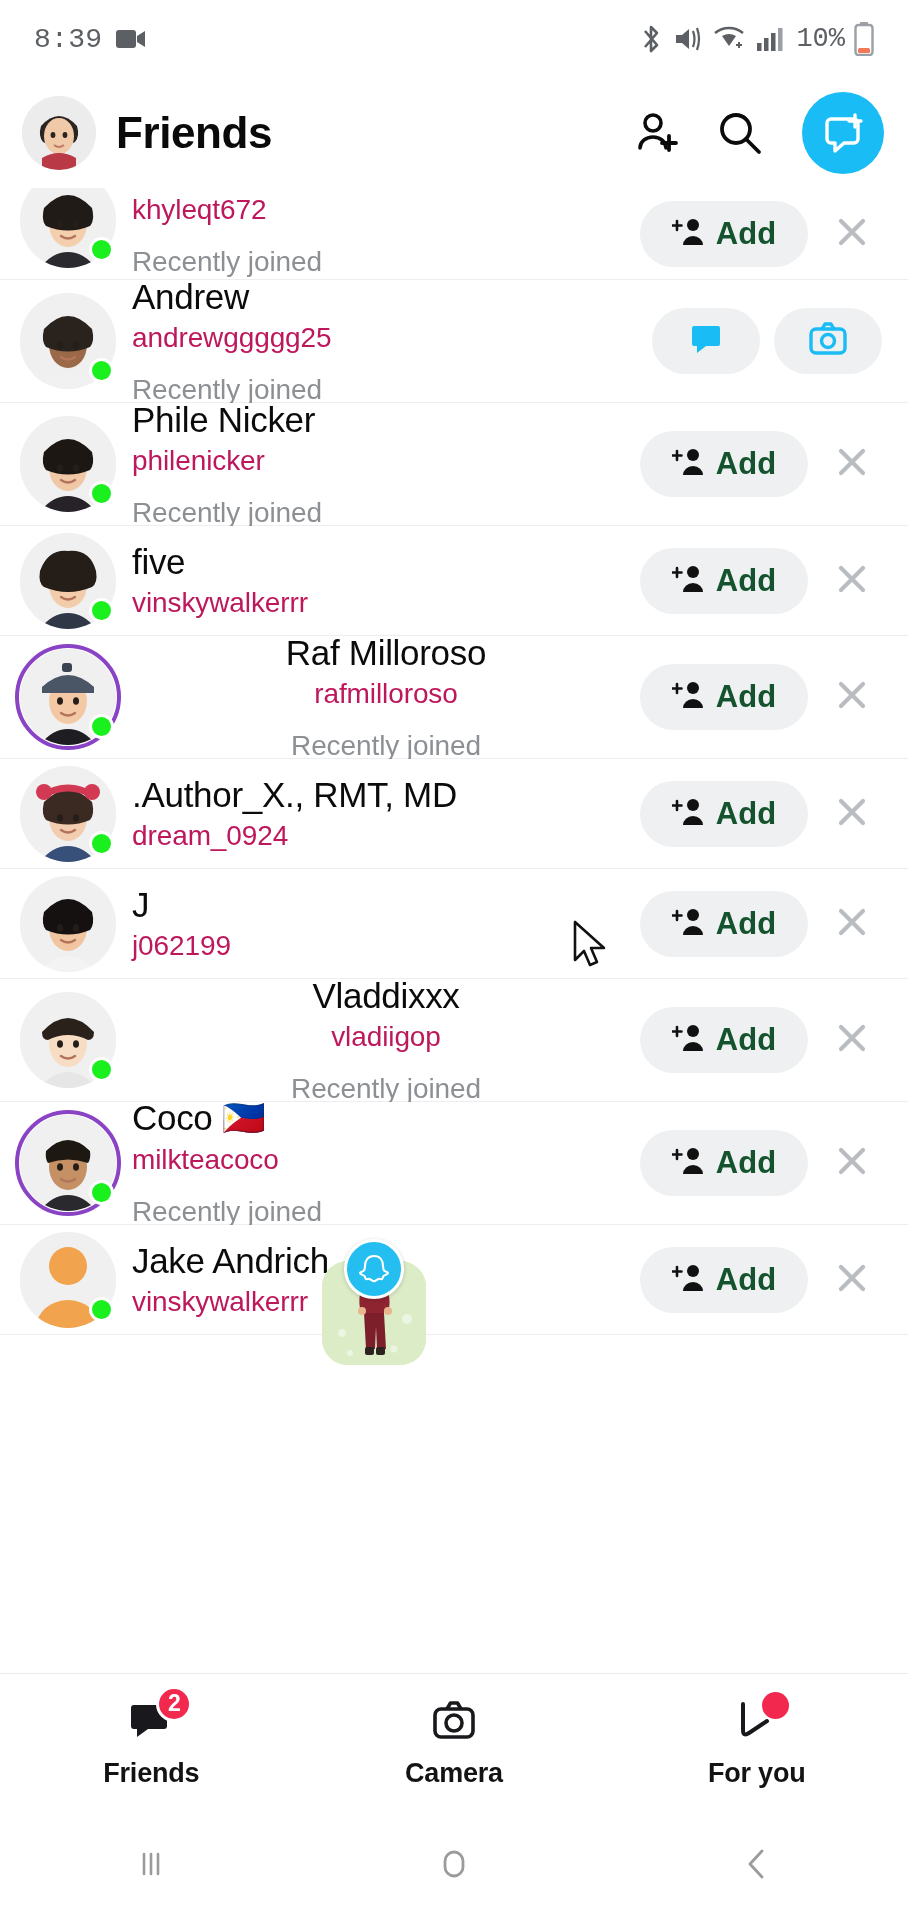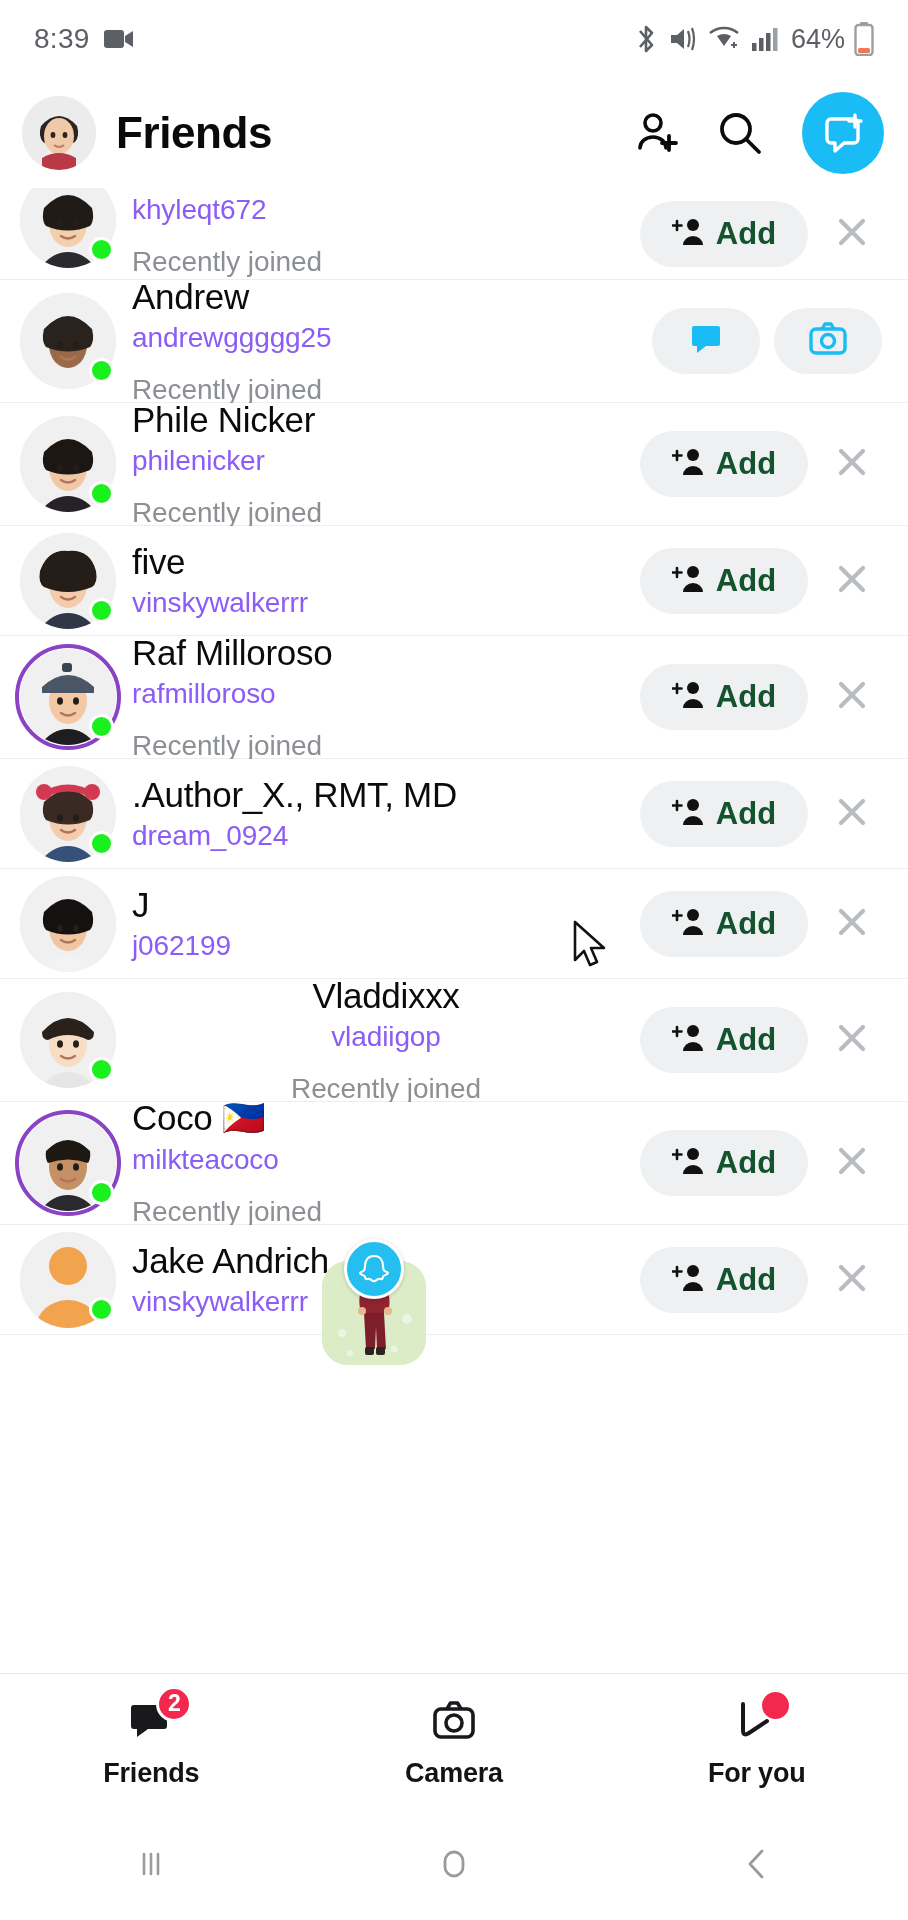--- a/index.html
+++ b/index.html
@@ -7,21 +7,21 @@
     width:908px; height:1920px;
     background:#ffffff;
     font-family:"Liberation Sans", sans-serif;
     overflow:hidden;
   }
   #screen { position:relative; width:908px; height:1920px; background:#fff; }
 
   
   .statusbar {
     height:78px; display:flex; align-items:center;
-    padding:0 34px; color:#5e6165;
+    padding:0 34px; color:#5e6165;font-family:Liberation Mono, monospace;
   }
   .sb-left { display:flex; align-items:center; gap:14px; }
   .sb-time { font-size:28px; color:#5c5f63; letter-spacing:.3px; }
   .sb-right { margin-left:auto; display:flex; align-items:center; gap:9px; }
   .sb-batt-txt { font-size:27px; color:#5c5f63; margin-left:4px; }
   .ic { display:inline-block; line-height:0; }
 
   
   .header {
     height:110px; display:flex; align-items:center;
@@ -58,21 +58,21 @@
     content:""; position:absolute; inset:-5px;
     border:4px solid #8a43c4; border-radius:50%;
   }
   .online {
     position:absolute; right:2px; bottom:6px;
     width:25px; height:25px; border-radius:50%;
     background:#19F01E; border:3px solid #fff; z-index:3;
   }
   .texts { flex:1; min-width:0; padding:8px 0; }
   .nm { font-size:35px; color:#0b0b0b; letter-spacing:-.3px; white-space:nowrap; }
-  .un { font-size:28px; color:#8b5cf6; margin-top:5px; letter-spacing:-.1px; }
+  .un { font-size:28px; color:#be185d; margin-top:5px; letter-spacing:-.1px; }
   .sub { font-size:28px; color:#8c9094; margin-top:20px; letter-spacing:-.1px; }
   .actions { display:flex; align-items:center; gap:14px; flex:none; }
   .addbtn {
     width:168px; height:66px; border-radius:33px; background:#eef0f1;
     display:flex; align-items:center; justify-content:center; gap:10px;
   }
   .addbtn .lbl { font-size:31px; font-weight:bold; color:#14532d; }
   .xbtn { width:60px; display:flex; align-items:center; justify-content:center; }
   .pillbtn {
     width:108px; height:66px; border-radius:33px; background:#eef0f1;
@@ -166,21 +166,21 @@
           </svg>
       </span>
       <span class="ic">
         <svg width="28" height="28" viewBox="0 0 28 28">
             <rect x="2" y="18" width="4.5" height="8" fill="#5c5f63"></rect>
             <rect x="9" y="13" width="4.5" height="13" fill="#5c5f63"></rect>
             <rect x="16" y="8" width="4.5" height="18" fill="#5c5f63"></rect>
             <rect x="23" y="3" width="4.5" height="23" fill="#9aa0a5"></rect>
           </svg>
       </span>
-      <span class="sb-batt-txt">64%</span>
+      <span class="sb-batt-txt">10%</span>
       <span class="ic">
         <svg width="20" height="34" viewBox="0 0 20 34">
             <rect x="6" y="0" width="8" height="3" rx="1" fill="#9aa0a5"></rect>
             <rect x="1.5" y="3" width="17" height="30" rx="3" fill="none" stroke="#9aa0a5" stroke-width="2.4"></rect>
             <rect x="4" y="26" width="12" height="5" rx="1.5" fill="#f07a57"></rect>
           </svg>
       </span>
     </div>
   </div>
 
@@ -347,21 +347,21 @@
               </svg></span>
             <span class="lbl">Add</span>
           </div>
           <div class="xbtn">
             <span><svg width="40" height="40" viewBox="0 0 40 40">
   <path d="M9 9 L31 31 M31 9 L9 31" stroke="#b9bdc1" stroke-width="4.2" stroke-linecap="round"></path>
               </svg></span>
           </div>
         </div>
       </div>
-      <div class="row" style="height: 123px;">
+      <div class="row" style="height: 123px; text-align: center;">
         <div class="av-wrap ring">
           <div class="av"><svg width="96" height="96" viewBox="0 0 96 96">
     <rect width="96" height="96" fill="#f0f0f1"></rect>
     <path d="M20 96 q12 -16 28 -16 q16 0 28 16z" fill="#1d1d22"></path>
     <ellipse cx="48" cy="52" rx="19" ry="23" fill="#f2c9a4"></ellipse>
     <path d="M22 38 q26 -24 52 0 l0 6 h-52z" fill="#4a5566"></path>
               <rect x="42" y="14" width="10" height="9" rx="3" fill="#3a4453"></rect>
     <ellipse cx="40" cy="52" rx="3" ry="3.8" fill="#241d18"></ellipse>
     <ellipse cx="56" cy="52" rx="3" ry="3.8" fill="#241d18"></ellipse>
     <path d="M41 64 q7 5 14 0" stroke="#b4745c" stroke-width="2.4" fill="none" stroke-linecap="round"></path>

